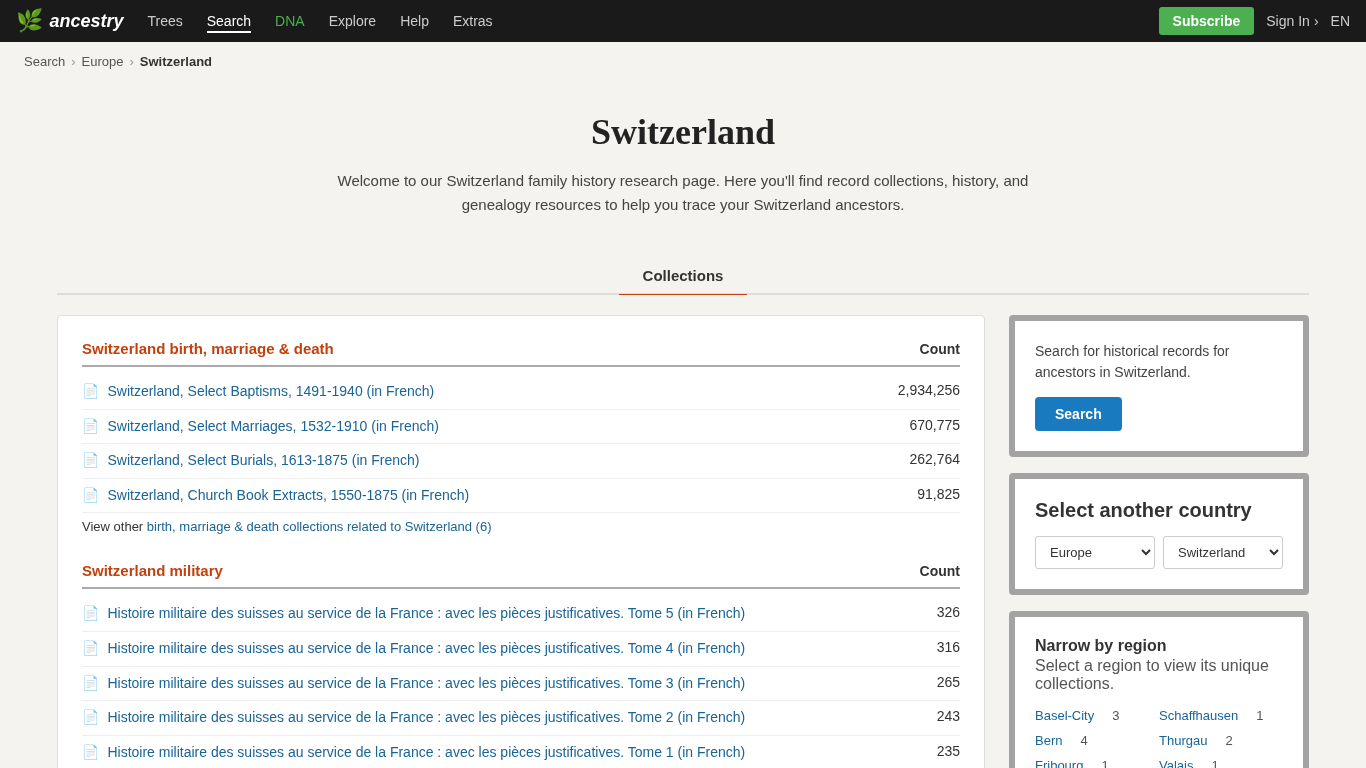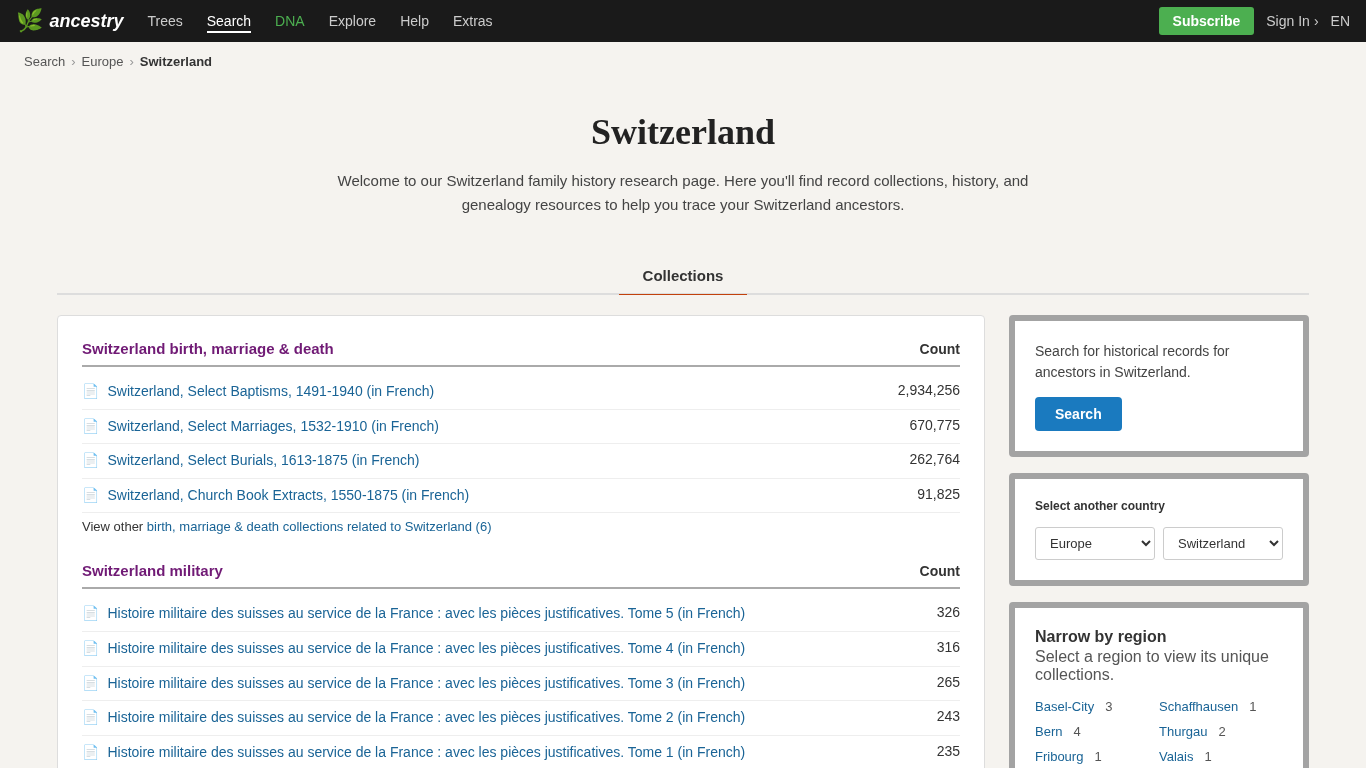--- a/index.html
+++ b/index.html
@@ -40,44 +40,44 @@
 
     
     .content-area { display: flex; gap: 24px; margin-top: 8px; }
 
     
     .left-panel { flex: 1; background: #fff; border: 1px solid #ddd; border-radius: 4px; padding: 24px; }
 
     
     .collection-section { margin-bottom: 28px; }
     .collection-section-header { display: flex; justify-content: space-between; align-items: center; padding-bottom: 8px; border-bottom: 2px solid #aaa; margin-bottom: 8px; }
-    .section-title { font-size: 15px; font-weight: bold; color: #701a75; }
+    .section-title { font-size: 15px; font-weight: bold; color: #c2410c; }
     .section-count-header { font-size: 14px; font-weight: bold; color: #333; }
     .collection-row { display: flex; justify-content: space-between; align-items: flex-start; padding: 7px 0; border-bottom: 1px solid #eee; }
     .collection-row-left { display: flex; align-items: flex-start; gap: 8px; flex: 1; }
     .doc-icon { color: #888; font-size: 14px; margin-top: 1px; flex-shrink: 0; }
     .collection-link { color: #1a6496; text-decoration: none; font-size: 14px; line-height: 1.4; }
     .collection-count { font-size: 14px; color: #333; white-space: nowrap; padding-left: 16px; }
     .view-other { font-size: 13px; margin-top: 6px; color: #333; }
     .view-other a { color: #1a6496; text-decoration: none; }
 
     
     .right-panel { width: 300px; display: flex; flex-direction: column; gap: 16px; }
     .right-card { background: #fff; border: 6px solid #a3a3a3; border-radius: 4px; padding: 20px; }
     .right-card-text { font-size: 14px; color: #444; margin-bottom: 14px; line-height: 1.5; }
     .search-btn { background: #1a7abf; color: #fff; border: none; padding: 9px 20px; border-radius: 4px; font-size: 14px; font-weight: bold; cursor: pointer; }
 
-    .select-country-title { font-size: 12px; font-weight: bold; color: #333; margin-bottom: 14px; }
+    .select-country-title { font-size: 20px; font-weight: bold; color: #333; margin-bottom: 14px; }
     .selects-row { display: flex; gap: 8px; }
     .country-select { flex: 1; padding: 7px 10px; border: 1px solid #ccc; border-radius: 3px; font-size: 13px; color: #333; background: #fff; cursor: pointer; }
 
     .narrow-title { font-size: 16px; font-weight: bold; color: #333; margin-bottom: 2px; }
     .narrow-subtitle { font-size: 16px; color: #555; margin-bottom: 12px; }
     .region-grid { display: grid; grid-template-columns: 1fr 1fr; gap: 4px 0; }
-    .region-cell { display: flex; align-items: center; gap: 11px; padding: 3px 0; }
+    .region-cell { display: flex; align-items: center; gap: 18px; padding: 3px 0; }
     .region-link { color: #1a6496; text-decoration: none; font-size: 13px; }
     .region-count { font-size: 13px; color: #555; }
   </style>
 </head>
 <body>
 
 <nav class="nav">
   <div class="nav-logo">
     <span class="nav-logo-icon">🌿</span>
     <span class="nav-logo-text">ancestry</span>

